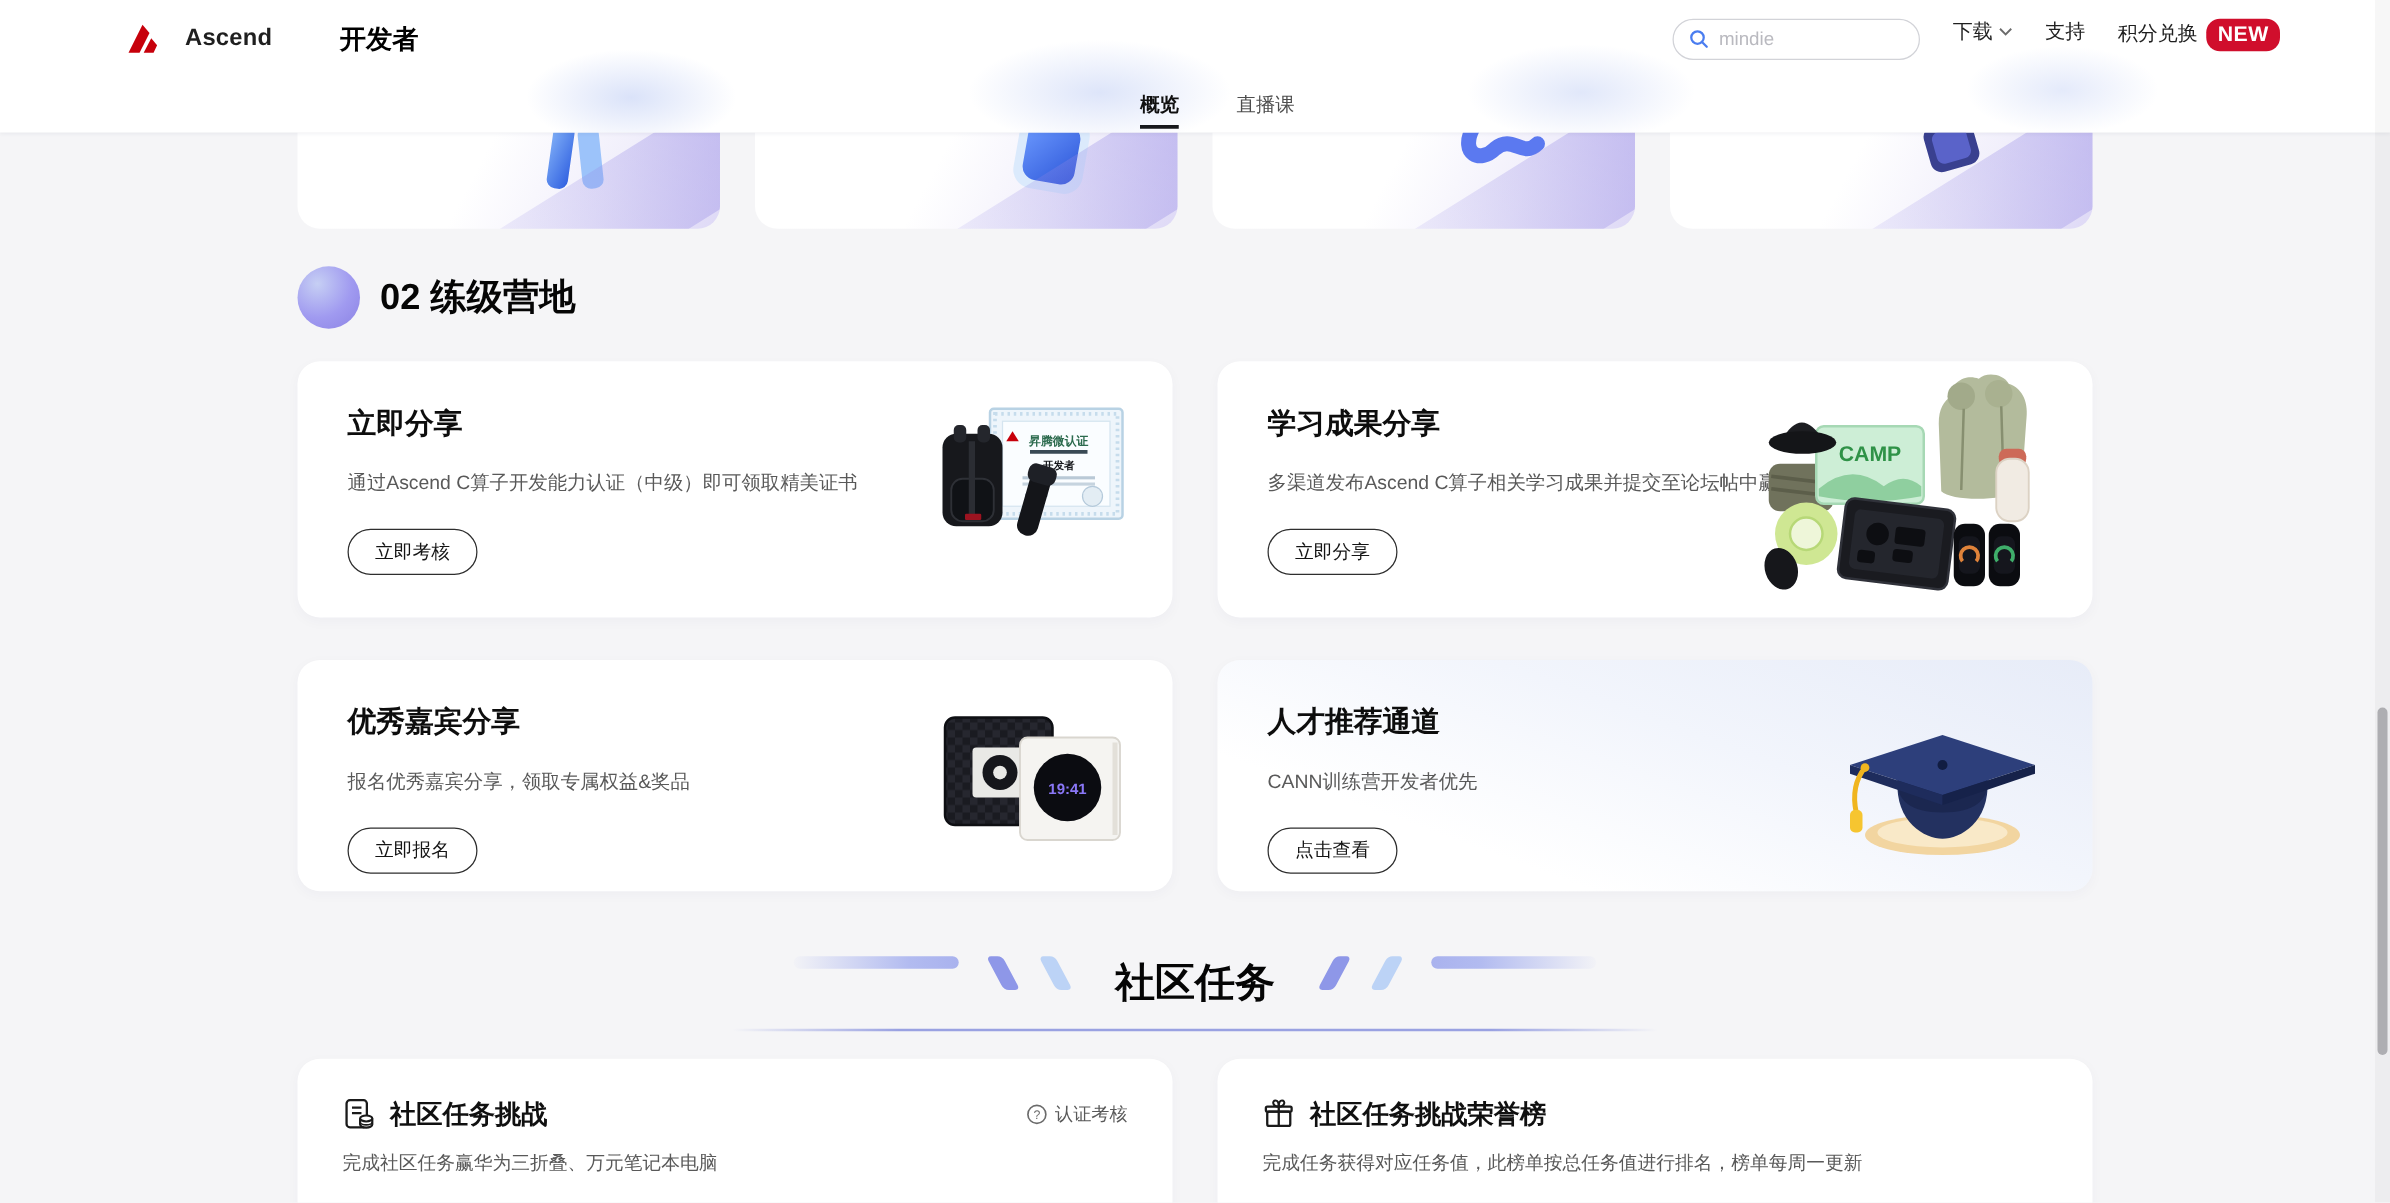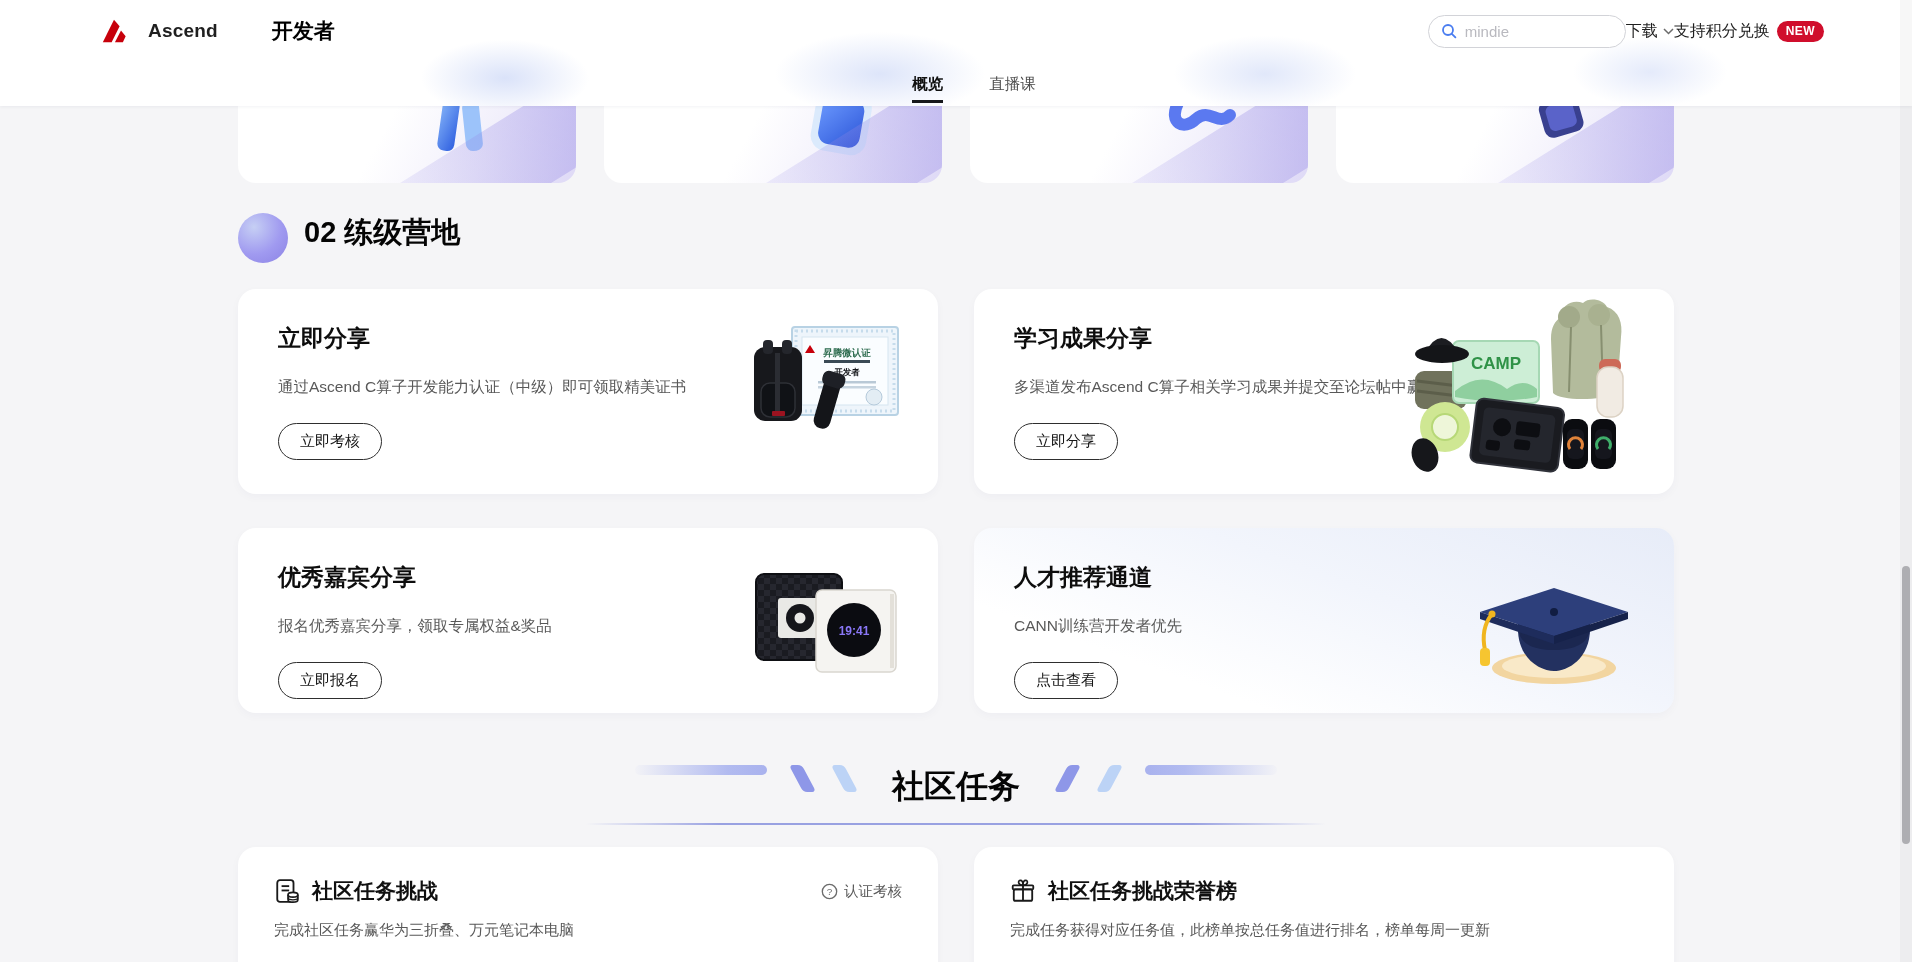--- a/index.html
+++ b/index.html
@@ -23,45 +23,45 @@
     box-shadow:0 1px 3px rgba(40,50,90,.06);
   }
   .topnav { height:62px; display:flex; align-items:center; padding:0 88px 0 100px; }
   .brand { display:flex; align-items:center; cursor:pointer; }
   .brand-name { font-size:19px; font-weight:600; color:#1f1f1f; margin-left:20px; letter-spacing:.2px; }
   .portal { margin-left:54px; font-size:21px; font-weight:700; color:#000; cursor:pointer; }
   .nav-items { display:flex; gap:34px; margin-left:58px; height:62px; }
   .nav-item { font-size:16px; color:#262626; display:flex; align-items:center; position:relative; cursor:pointer; white-space:nowrap; }
   .nav-item.active { color:#c7000b; font-weight:500; }
   .nav-item.active::after { content:""; position:absolute; bottom:3px; left:50%; transform:translateX(-50%); width:38px; height:3px; background:#c7000b; }
-  .nav-right { margin-left:auto; display:flex; align-items:center; }
+  .nav-right { margin-left:auto; display:flex; align-items:flex-start; gap:26px; }
   .search-box { width:198px; height:33px; border:1px solid #d2d3d8; border-radius:17px; background:#fff; display:flex; align-items:center; gap:8px; padding:0 12px; }
   .search-box input { border:none; outline:none; flex:1; min-width:0; font-size:15px; color:#333; background:transparent; font-family:inherit; }
   .search-box input::placeholder { color:#b9b9bf; }
   .util-item { display:flex; align-items:center; gap:5px; font-size:16px; color:#1f1f1f; cursor:pointer; white-space:nowrap; }
-  .badge-new { background:#d00e2c; color:#fff; font-size:12px; font-weight:700; line-height:1; padding:4px 9px 5px; border-radius:11px; letter-spacing:.4px; margin-left:2px; }
+  .badge-new { background:#d00e2c; color:#fff; font-size:17px; font-weight:700; line-height:1; padding:4px 9px 5px; border-radius:11px; letter-spacing:.4px; margin-left:2px; }
 
   .subnav { height:44px; display:flex; align-items:center; justify-content:center; gap:46px;padding-left:36px; }
   .subtab { font-size:15.5px; color:#4d4d4d; height:44px; display:flex; align-items:center; position:relative; cursor:pointer; }
   .subtab.active { color:#101010; font-weight:700; }
   .subtab.active::after { content:""; position:absolute; left:0; right:0; bottom:3px; height:3px; background:#17181c; }
 
   
   .container { width:1436px; margin:0 auto; }
 
   
   .partial-row { display:flex; gap:28px; }
   .peek-card { position:relative; width:338px; height:77px; border-radius:0 0 18px 18px; overflow:hidden; cursor:pointer;
     background:linear-gradient(118deg,#ffffff 42%,#f1effb 72%,#ded9f6 100%); }
   .peek-card::after { content:""; position:absolute; right:-45px; bottom:-46px; width:310px; height:80px;
     background:linear-gradient(to right, rgba(148,136,229,0), rgba(148,136,229,.42)); transform:rotate(-32deg); border-radius:10px; }
   .peek-icon { position:absolute; top:-7px; left:58%; }
 
   
-  .camp-head { display:flex; align-items:flex-start; margin-top:30px; margin-bottom:26px; }
+  .camp-head { display:flex; align-items:center; margin-top:30px; margin-bottom:26px; }
   .camp-circle { width:50px; height:50px; border-radius:50%; margin-right:16px;
     background:radial-gradient(circle at 32% 28%, #c6cff4 0%, #a09af0 55%, #8b82e4 100%); }
   .camp-title { font-size:29px; font-weight:700; color:#050505; }
 
   .camp-grid { display:grid; grid-template-columns:700px 700px; grid-template-rows:205px 185px; gap:34px 36px; }
   .camp-card { position:relative; background:#fff; border-radius:18px; padding:34px 40px; box-shadow:0 3px 10px rgba(30,40,80,.03); overflow:hidden; }
   .camp-card.tinted { background:linear-gradient(200deg,#e7ecf8 0%,#f2f5fc 40%,#ffffff 75%); }
   .camp-card h3 { font-size:23px; font-weight:700; color:#0d0d0d; margin-bottom:20px; }
   .camp-card p { font-size:15.5px; line-height:25px; color:#595959; max-width:625px; margin-bottom:24px; }
   .pill-btn { display:inline-block; background:transparent; border:1.5px solid #2e2e2e; border-radius:20px; padding:8px 21px; font-size:15px; color:#141414; font-family:inherit; cursor:pointer; }

